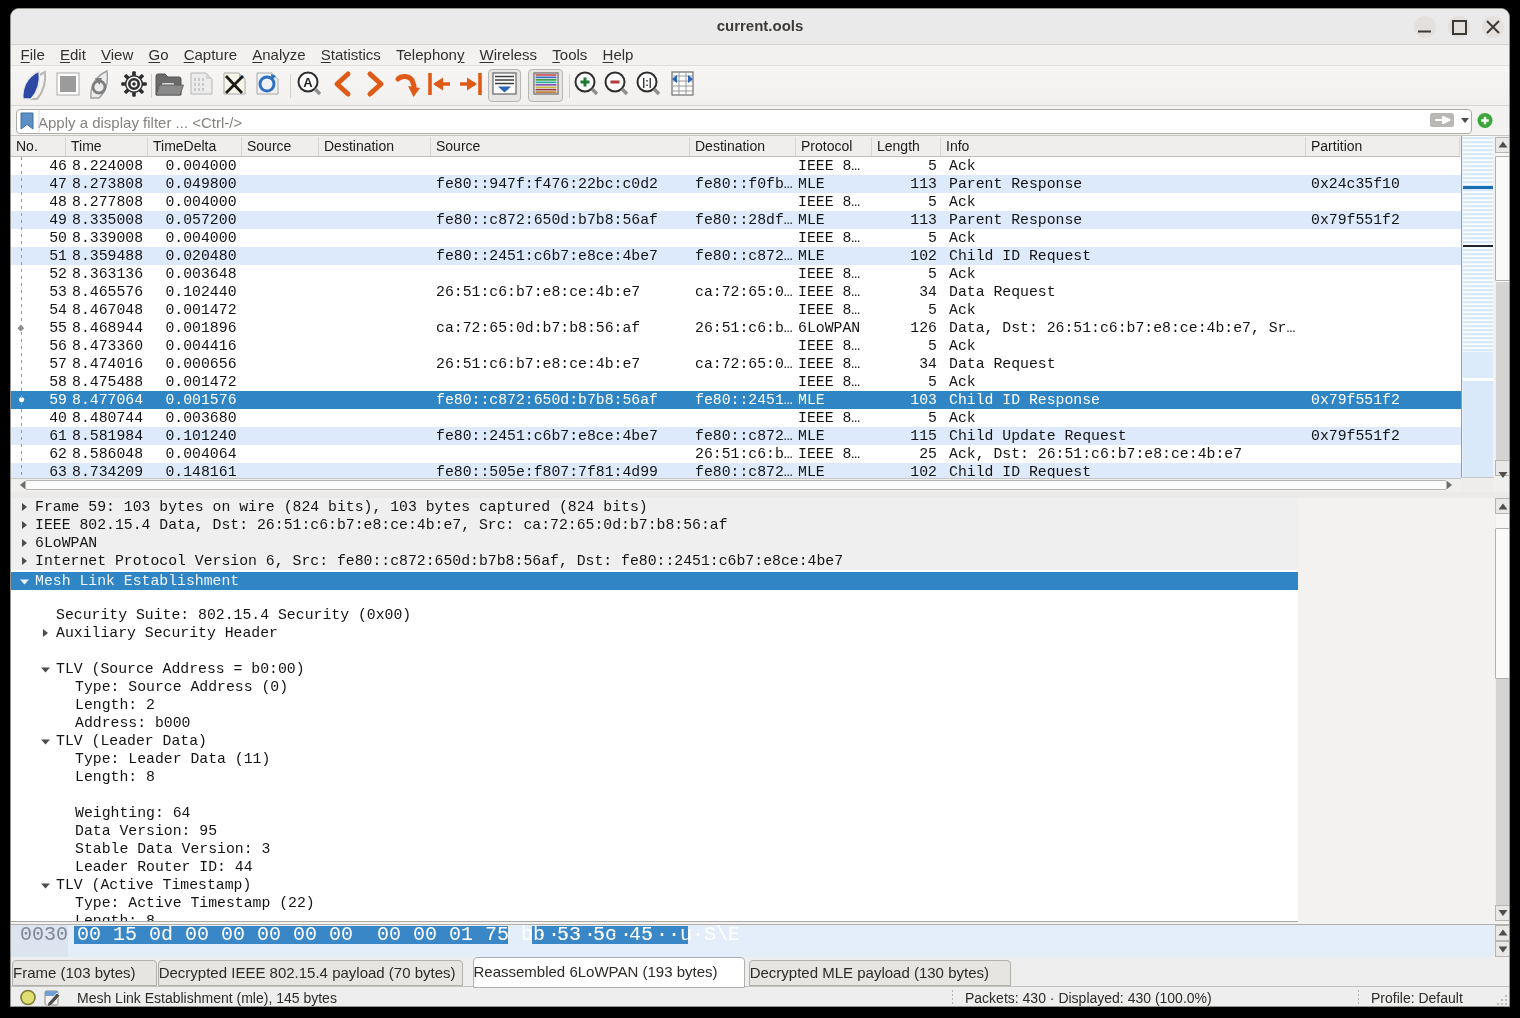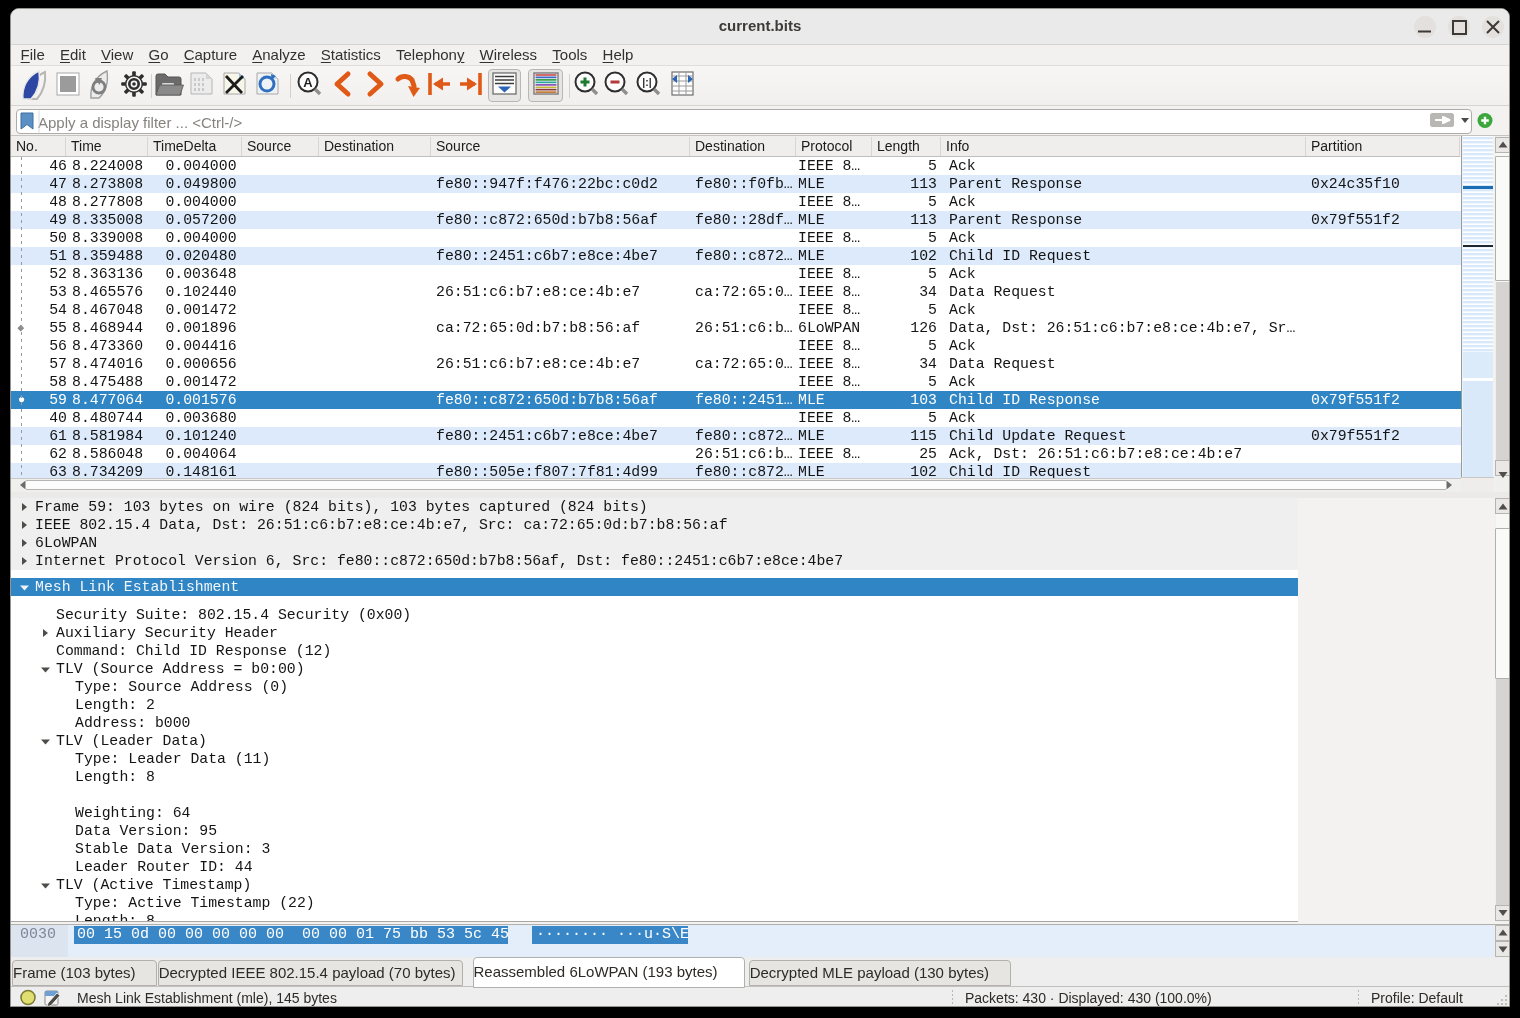--- a/index.html
+++ b/index.html
@@ -56,38 +56,38 @@
 #split1{left:0;top:483px;width:100%;height:6px;background:#ebeae8}
 
 #detail{left:0;top:489px;width:1287px;height:424px;background:#fff;overflow:hidden;
   border-bottom:1px solid #aaa8a4}
 .drow{left:0;width:1483px;height:18px;font-family:"Liberation Mono",monospace;font-size:14.8px;
   line-height:18px;white-space:pre;color:#141414}
 .dg{background:#efefef}
 .ds{background:#3085c5;color:#f2f6fa}
 
 #hex{left:0;top:915px;width:1483px;height:33px;background:#e4eefa;border-top:1px solid #b2b0ac;
-  font-family:"Liberation Mono",monospace;font-size:15px}
+  font-family:"Liberation Mono",monospace;font-size:20px}
 #hexgutter{left:0;top:0;width:57px;height:33px;background:#dce4ef}
 .hsel{top:1px;height:18px;background:#3a87c7}
 #hexsb{left:1483px;top:915px;width:17px;height:33px;background:#efefee;border-top:1px solid #b2b0ac}
 
 #tabbar{left:0;top:948px;width:100%;height:29px;background:#efeeee}
 .tab{top:3px;height:26px;background:#e7e5e2;border:1px solid #b2b0ac;border-radius:4px 4px 0 0;
   font-size:15px;color:#2d2b28;line-height:24px}
 .tabactive{top:0px;height:31px;background:#fff;line-height:28px;z-index:5}
 
 #status{left:0;top:977px;width:100%;height:22px;background:#efeeee;border-top:1px solid #c3c1bd;
   font-size:14px;color:#2d2b28}
 #status .txt{top:3px;line-height:16px}
 .vdots{top:3px;width:1px;height:14px;background:repeating-linear-gradient(#b9b7b3 0 2px,transparent 2px 4px)}
 </style></head><body>
 <div id="win">
 <div class="abs" id="title">
-      <div class="abs t">current.bits</div>
+      <div class="abs t">current.ools</div>
 <div class="abs wbtn" style="left:1402.7px"></div>
 <div class="abs wbtn" style="left:1437.3px"></div>
 <div class="abs wbtn" style="left:1470.7px"></div>
 <svg class="abs" style="left:1395px;top:0" width="100" height="36" viewBox="0 0 100 36">
 <line x1="12" y1="22.5" x2="25" y2="22.5" stroke="#3c3a36" stroke-width="2"></line>
 <rect x="47" y="12" width="13" height="13" fill="none" stroke="#3c3a36" stroke-width="2"></rect>
 <path d="M81 12 L93 24 M93 12 L81 24" stroke="#3c3a36" stroke-width="2"></path>
 </svg>
 </div>
 <div class="abs" id="menubar"><span class="mi"><u>F</u>ile</span><span class="mi"><u>E</u>dit</span><span class="mi"><u>V</u>iew</span><span class="mi"><u>G</u>o</span><span class="mi"><u>C</u>apture</span><span class="mi"><u>A</u>nalyze</span><span class="mi"><u>S</u>tatistics</span><span class="mi">Telephon<u>y</u></span><span class="mi"><u>W</u>ireless</span><span class="mi"><u>T</u>ools</span><span class="mi"><u>H</u>elp</span></div>
@@ -281,28 +281,27 @@
         </svg><span style="position:absolute;left:24px">Frame 59: 103 bytes on wire (824 bits), 103 bytes captured (824 bits)</span></div>
       <div class="abs drow dg" style="top:18px"><svg style="position:absolute;left:8px;top:4px" width="10" height="10" viewBox="0 0 10 10">
           <path d="M3 1 l5 4 -5 4 Z" fill="#4f4d49"></path>
         </svg><span style="position:absolute;left:24px">IEEE 802.15.4 Data, Dst: 26:51:c6:b7:e8:ce:4b:e7, Src: ca:72:65:0d:b7:b8:56:af</span></div>
       <div class="abs drow dg" style="top:36px"><svg style="position:absolute;left:8px;top:4px" width="10" height="10" viewBox="0 0 10 10">
           <path d="M3 1 l5 4 -5 4 Z" fill="#4f4d49"></path>
         </svg><span style="position:absolute;left:24px">6LoWPAN</span></div>
       <div class="abs drow dg" style="top:54px"><svg style="position:absolute;left:8px;top:4px" width="10" height="10" viewBox="0 0 10 10">
           <path d="M3 1 l5 4 -5 4 Z" fill="#4f4d49"></path>
         </svg><span style="position:absolute;left:24px">Internet Protocol Version 6, Src: fe80::c872:650d:b7b8:56af, Dst: fe80::2451:c6b7:e8ce:4be7</span></div>
-      <div class="abs drow ds" style="top:80px"><svg style="position:absolute;left:8px;top:5px" width="11" height="10" viewBox="0 0 11 10">
+      <div class="abs drow ds" style="top:74px"><svg style="position:absolute;left:8px;top:5px" width="11" height="10" viewBox="0 0 11 10">
           <path d="M1 2.5 h9 l-4.5 5 Z" fill="#eef3f8"></path>
         </svg><span style="position:absolute;left:24px">Mesh Link Establishment</span></div>
       <div class="abs drow " style="top:108px"><span style="position:absolute;left:45px">Security Suite: 802.15.4 Security (0x00)</span></div>
       <div class="abs drow " style="top:126px"><svg style="position:absolute;left:29px;top:4px" width="10" height="10" viewBox="0 0 10 10">
           <path d="M3 1 l5 4 -5 4 Z" fill="#4f4d49"></path>
         </svg><span style="position:absolute;left:45px">Auxiliary Security Header</span></div>
-      <div class="abs drow " style="top:144px"><span style="position:absolute;left:45px">Command: Child ID Response (12)</span></div>
       <div class="abs drow " style="top:162px"><svg style="position:absolute;left:29px;top:5px" width="11" height="10" viewBox="0 0 11 10">
           <path d="M1 2.5 h9 l-4.5 5 Z" fill="#4f4d49"></path>
         </svg><span style="position:absolute;left:45px">TLV (Source Address = b0:00)</span></div>
       <div class="abs drow " style="top:180px"><span style="position:absolute;left:64px">Type: Source Address (0)</span></div>
       <div class="abs drow " style="top:198px"><span style="position:absolute;left:64px">Length: 2</span></div>
       <div class="abs drow " style="top:216px"><span style="position:absolute;left:64px">Address: b000</span></div>
       <div class="abs drow " style="top:234px"><svg style="position:absolute;left:29px;top:5px" width="11" height="10" viewBox="0 0 11 10">
           <path d="M1 2.5 h9 l-4.5 5 Z" fill="#4f4d49"></path>
         </svg><span style="position:absolute;left:45px">TLV (Leader Data)</span></div>
       <div class="abs drow " style="top:252px"><span style="position:absolute;left:64px">Type: Leader Data (11)</span></div>

